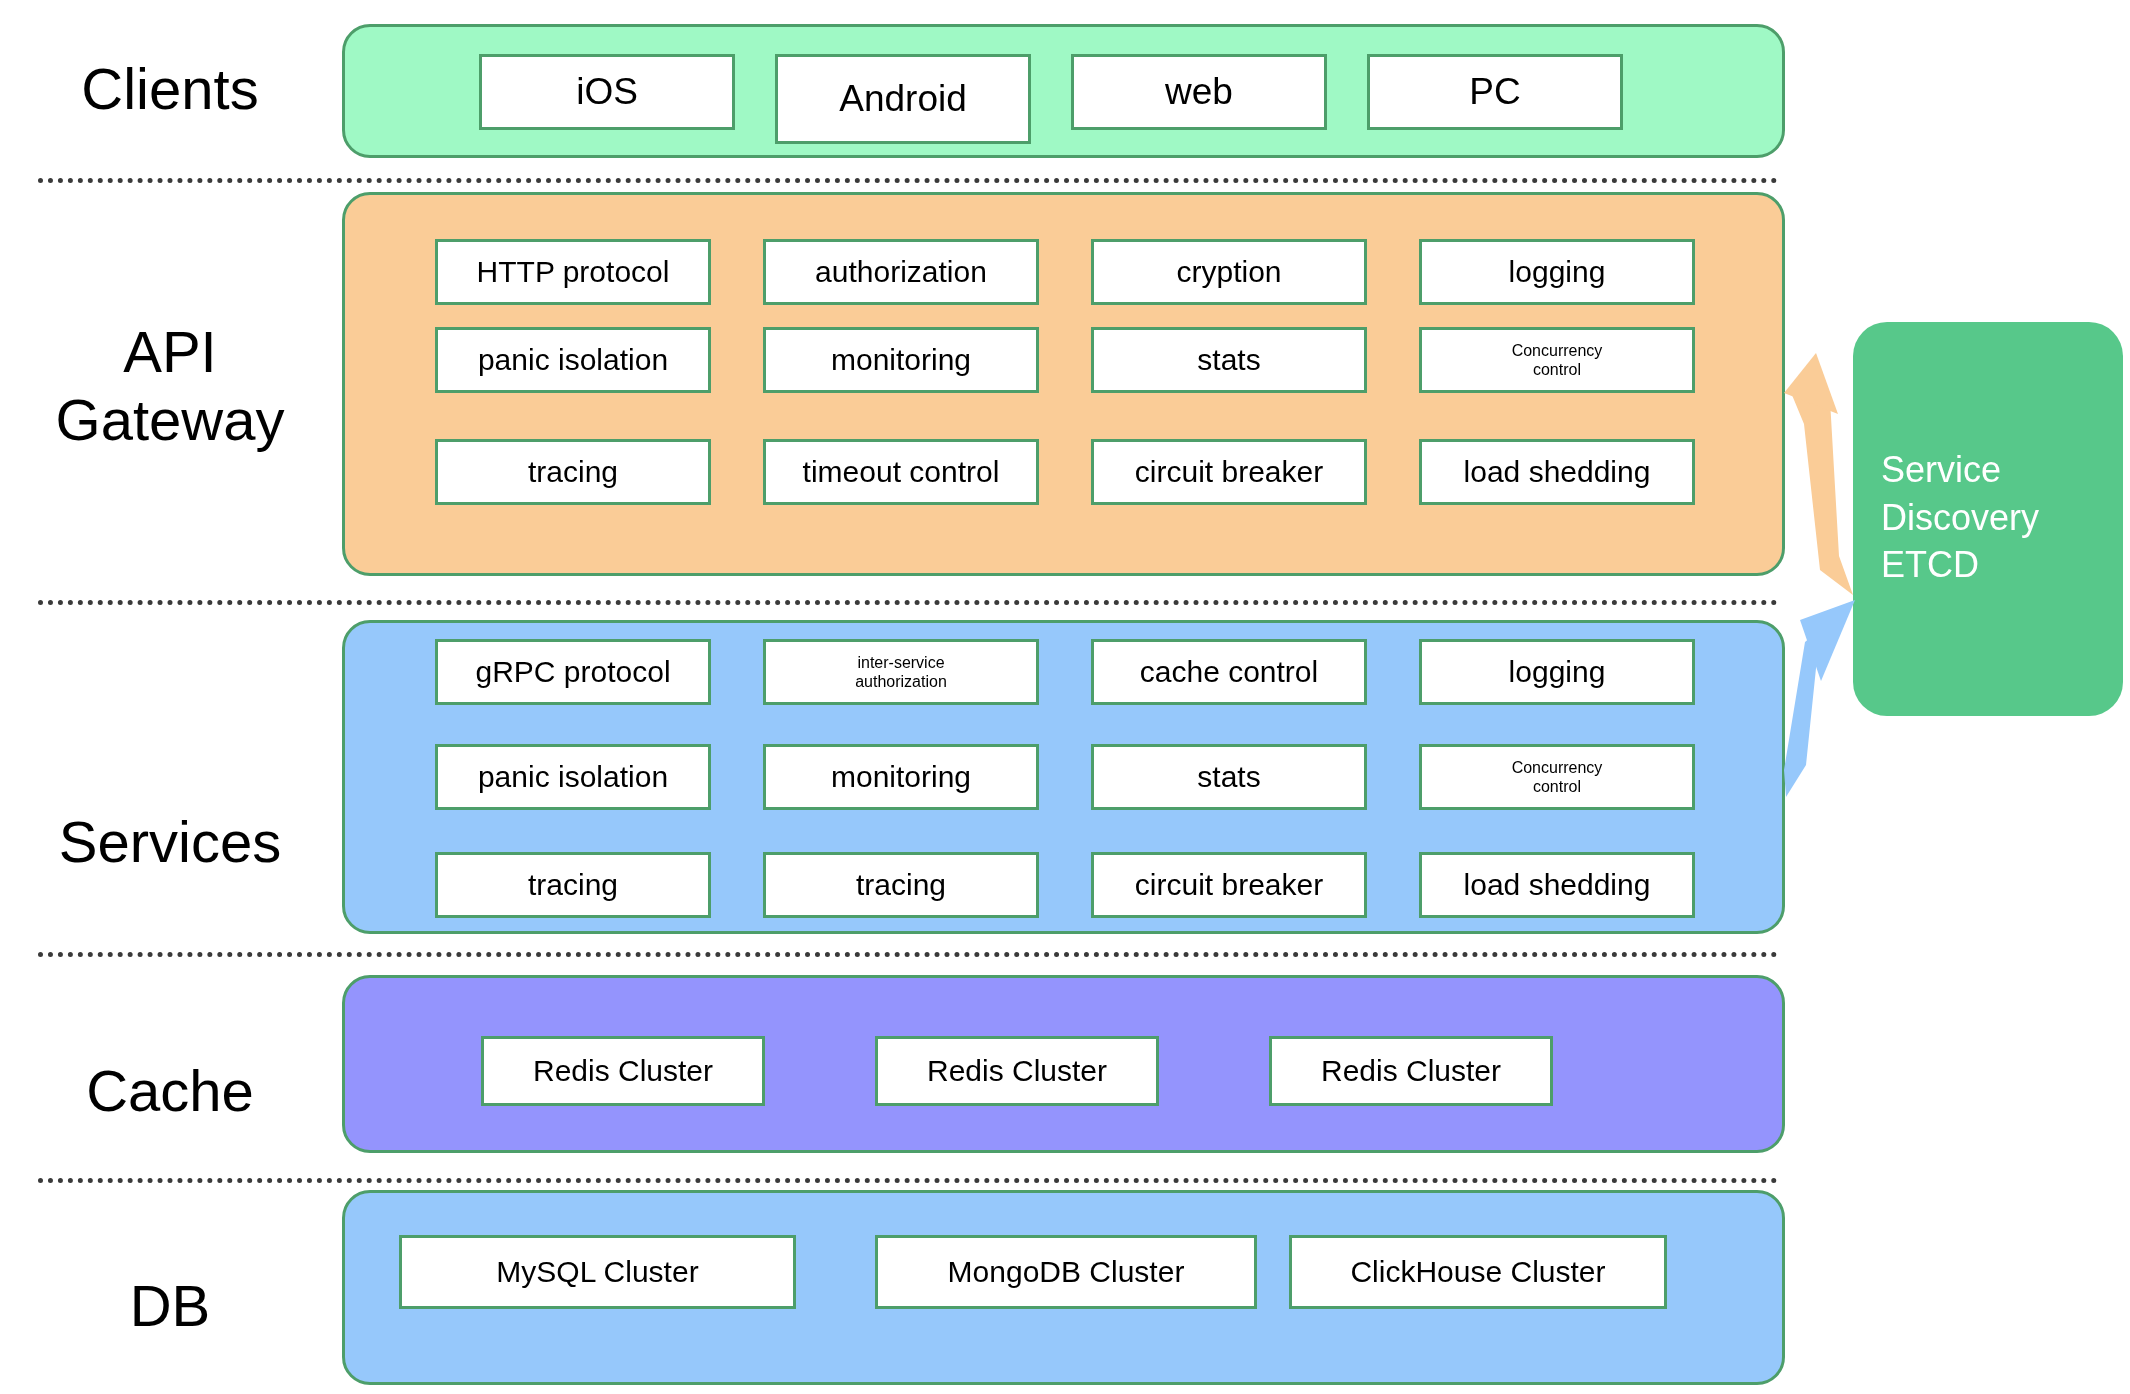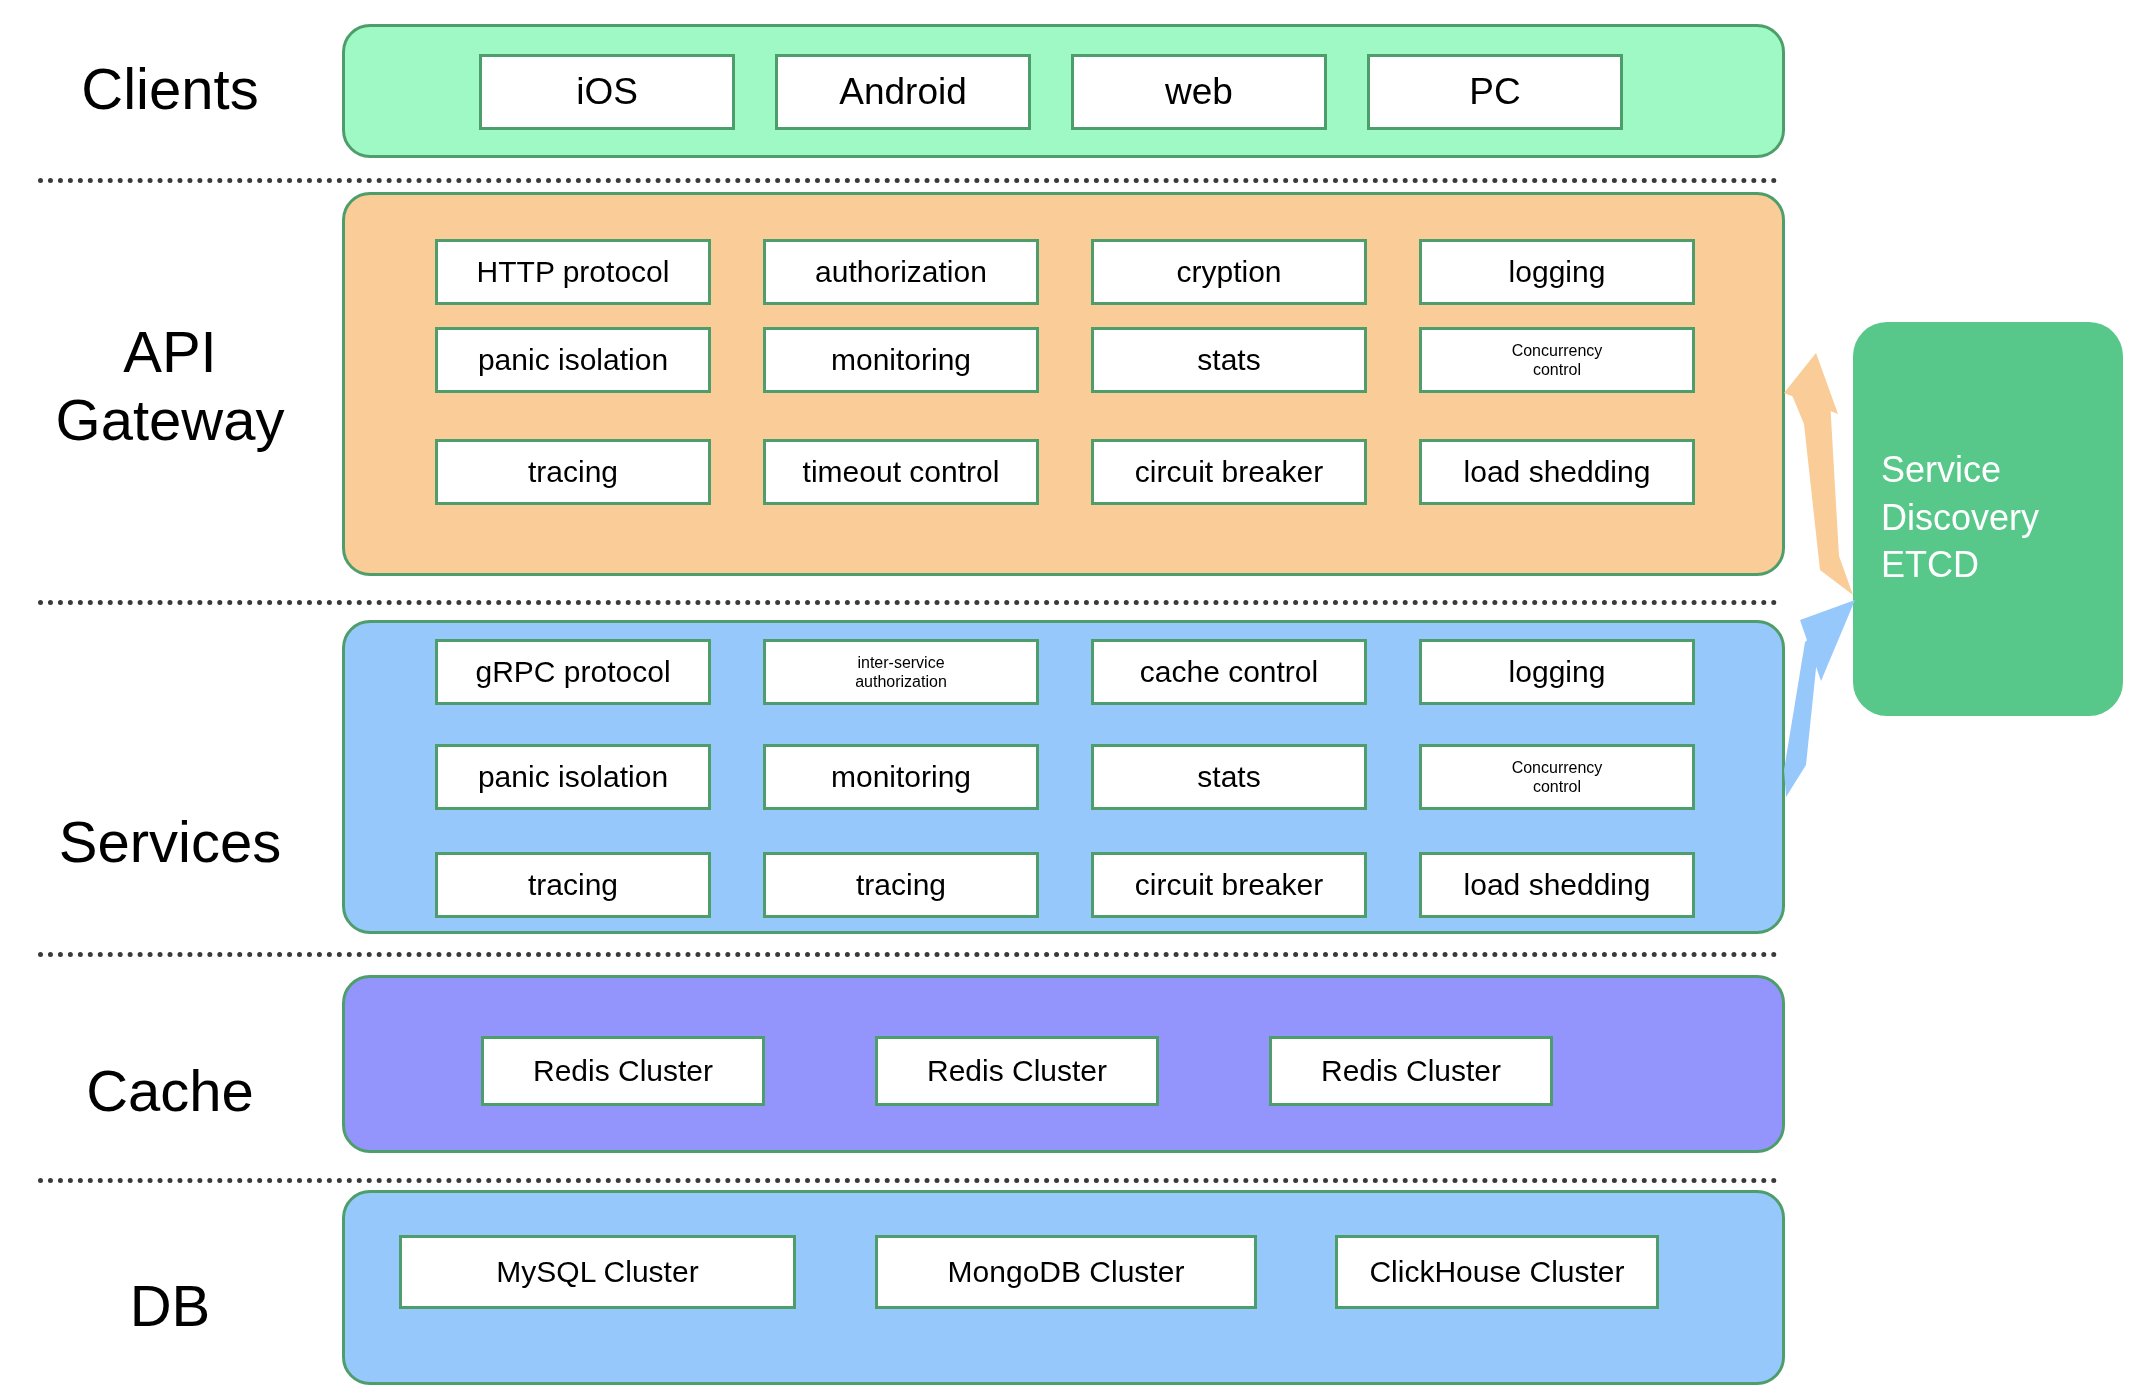--- a/index.html
+++ b/index.html
@@ -116,21 +116,21 @@
   <div class="tier-label" style="top:1057px;">Cache</div>
   <div class="tier-label" style="top:1272px;">DB</div>
 
   <div class="sep" style="top:178px;"></div>
   <div class="sep" style="top:600px;"></div>
   <div class="sep" style="top:952px;"></div>
   <div class="sep" style="top:1178px;"></div>
 
   <div class="tier-box clients" style="left:342px; top:24px; width:1443px; height:134px;">
     <div class="cell big" style="left:134px; top:27px; width:256px; height:76px;">iOS</div>
-    <div class="cell big" style="left:430px; top:27px; width:256px; height:76px;">Android</div>
+    <div class="cell big" style="left:430px; top:27px; width:256px; height:90px;">Android</div>
     <div class="cell big" style="left:726px; top:27px; width:256px; height:76px;">web</div>
     <div class="cell big" style="left:1022px; top:27px; width:256px; height:76px;">PC</div>
   </div>
 
   <div class="tier-box gateway" style="left:342px; top:192px; width:1443px; height:384px;">
 
     <div class="cell med" style="left:90px; top:44px; width:276px; height:66px;">HTTP protocol</div>
     <div class="cell med" style="left:418px; top:44px; width:276px; height:66px;">authorization</div>
     <div class="cell med" style="left:746px; top:44px; width:276px; height:66px;">cryption</div>
     <div class="cell med" style="left:1074px; top:44px; width:276px; height:66px;">logging</div>
@@ -169,21 +169,21 @@
 
   <div class="tier-box cache" style="left:342px; top:975px; width:1443px; height:178px;">
     <div class="cell med" style="left:136px; top:58px; width:284px; height:70px;">Redis Cluster</div>
     <div class="cell med" style="left:530px; top:58px; width:284px; height:70px;">Redis Cluster</div>
     <div class="cell med" style="left:924px; top:58px; width:284px; height:70px;">Redis Cluster</div>
   </div>
 
   <div class="tier-box db" style="left:342px; top:1190px; width:1443px; height:195px;">
     <div class="cell med" style="left:54px; top:42px; width:397px; height:74px;">MySQL Cluster</div>
     <div class="cell med" style="left:530px; top:42px; width:382px; height:74px;">MongoDB Cluster</div>
-    <div class="cell med" style="left:990px; top:42px; width:324px; height:74px;text-align:right;">ClickHouse Cluster</div>
+    <div class="cell med" style="left:944px; top:42px; width:378px; height:74px;text-align:right;">ClickHouse Cluster</div>
   </div>
 
   <div id="etcd-box">
     <div id="etcd-label">Service
 Discovery
 ETCD</div>
   </div>
 
   <svg id="arrows" viewBox="0 0 2130 1394">
 

